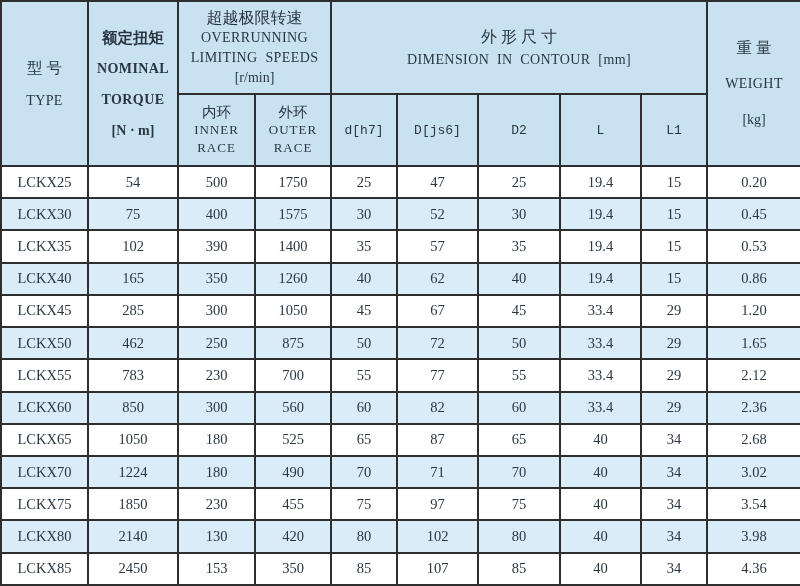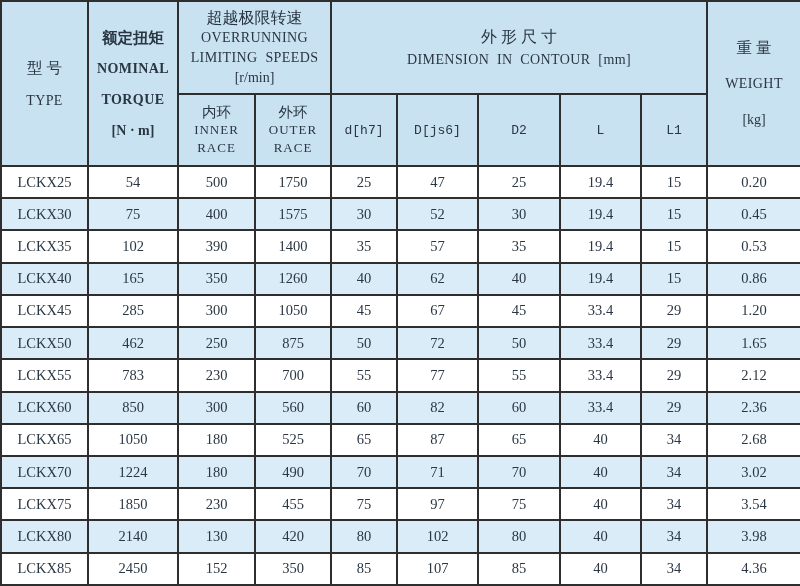--- a/index.html
+++ b/index.html
@@ -264,21 +264,21 @@
           <td>80</td>
           <td>102</td>
           <td>80</td>
           <td>40</td>
           <td>34</td>
           <td>3.98</td>
         </tr>
         <tr>
           <td>LCKX85</td>
           <td>2450</td>
-          <td>152</td>
+          <td>153</td>
           <td>350</td>
           <td>85</td>
           <td>107</td>
           <td>85</td>
           <td>40</td>
           <td>34</td>
           <td>4.36</td>
         </tr>
       </tbody>
   </table>

